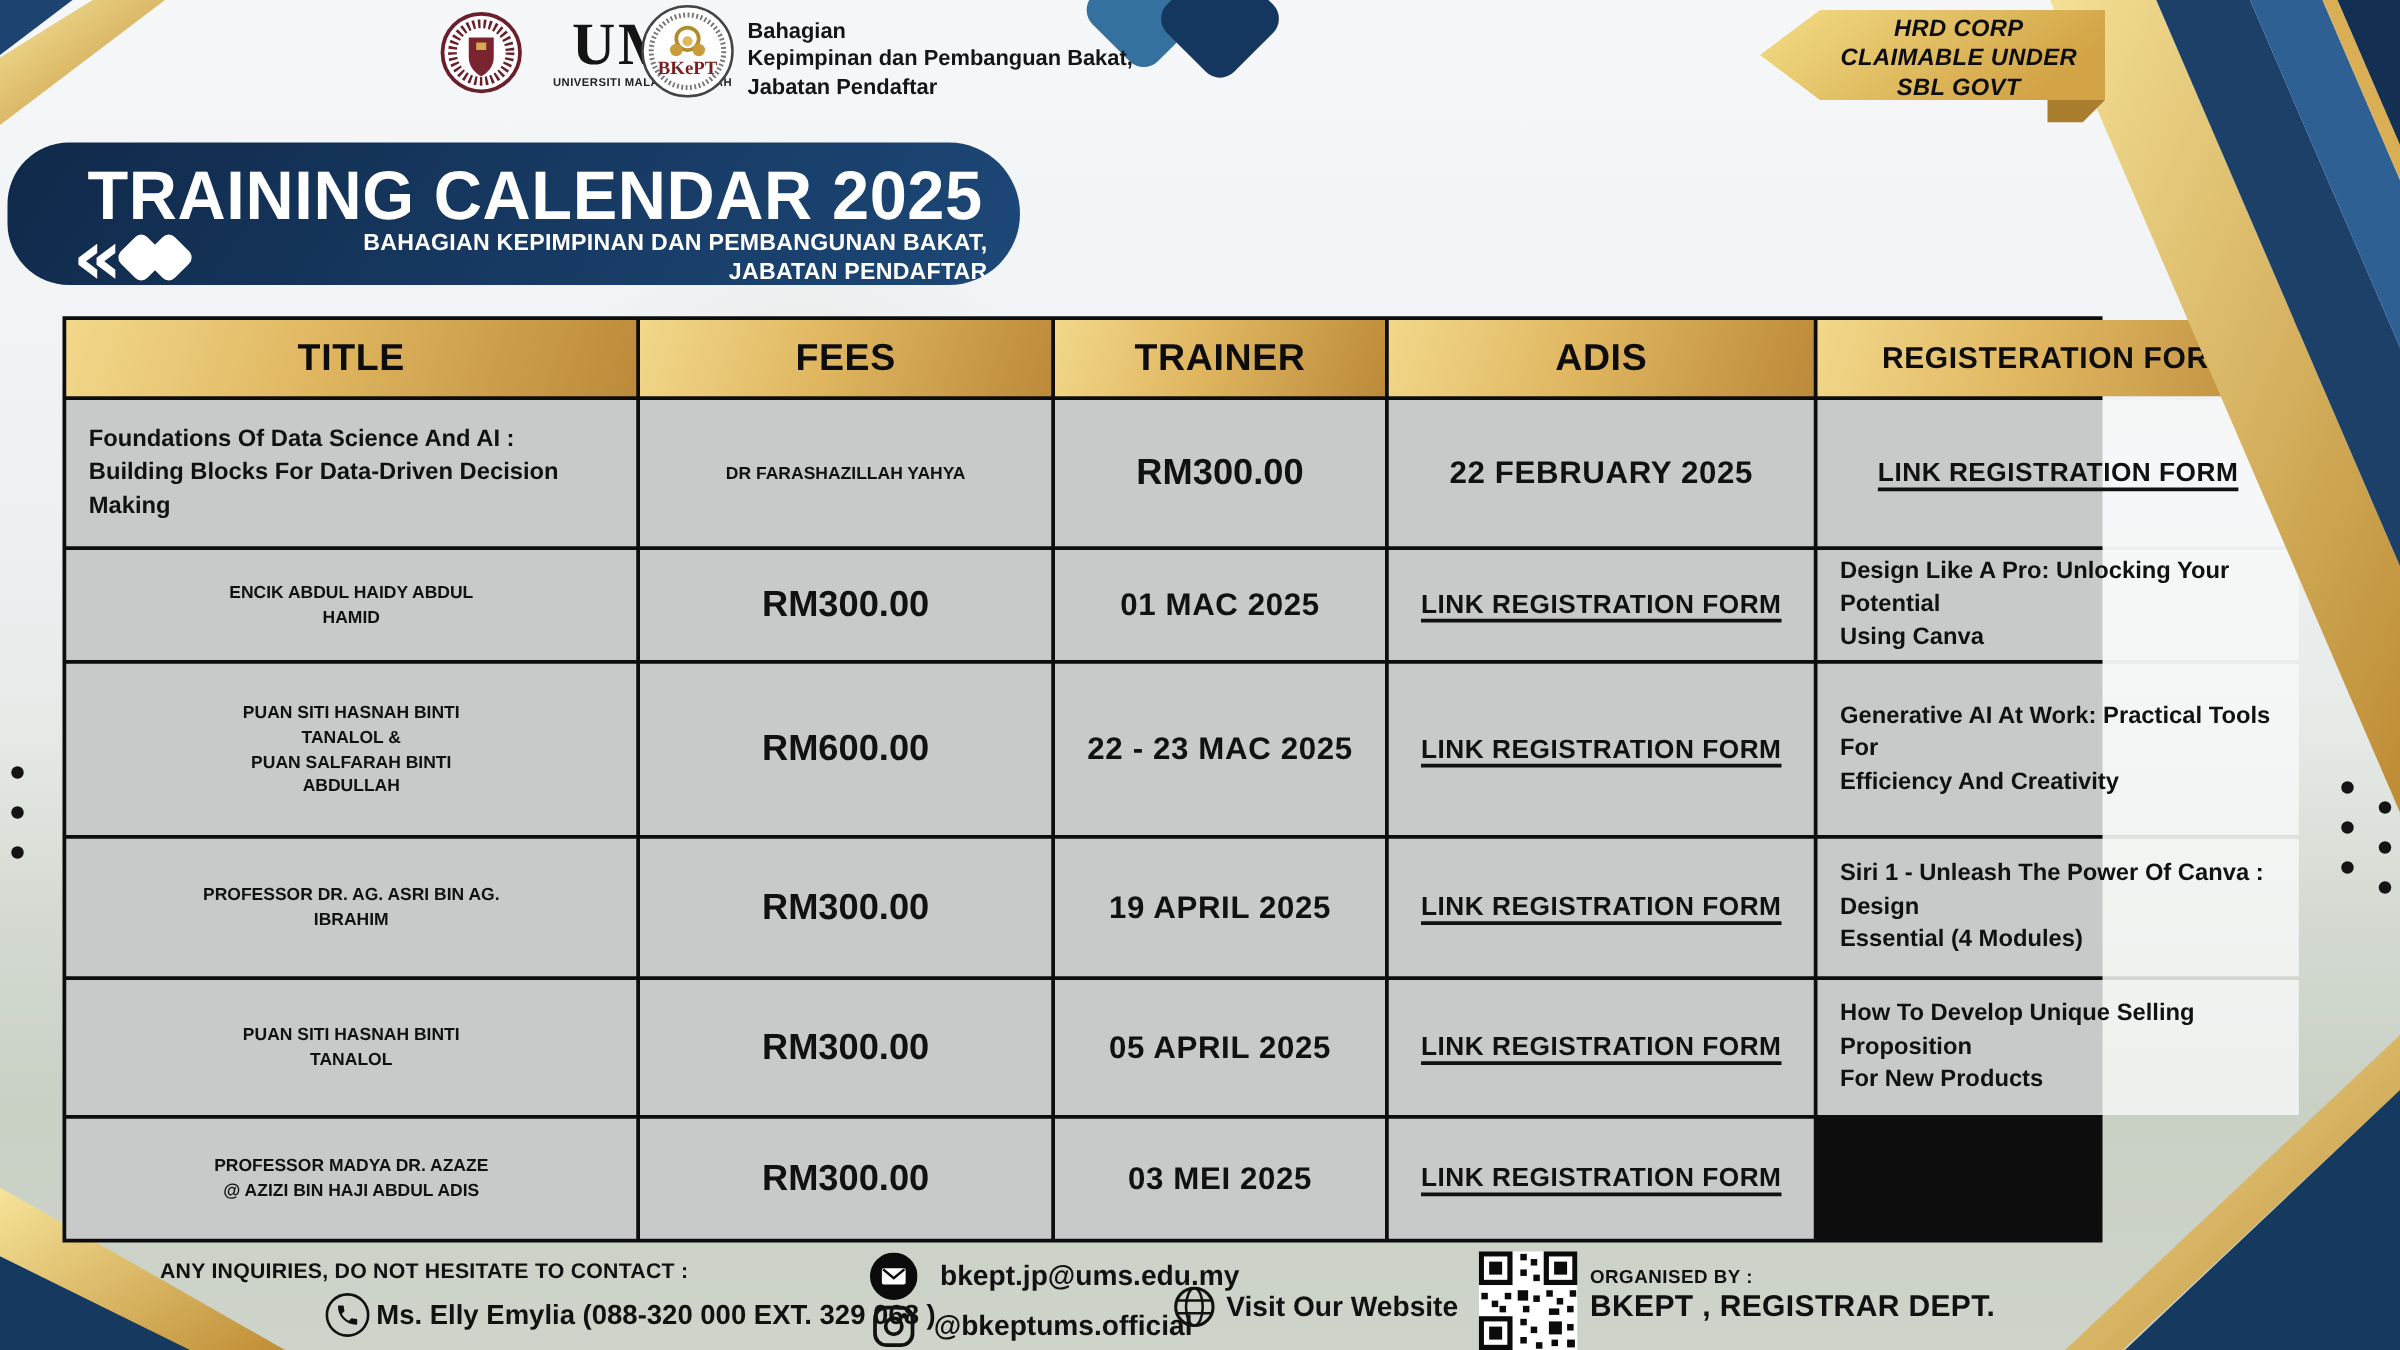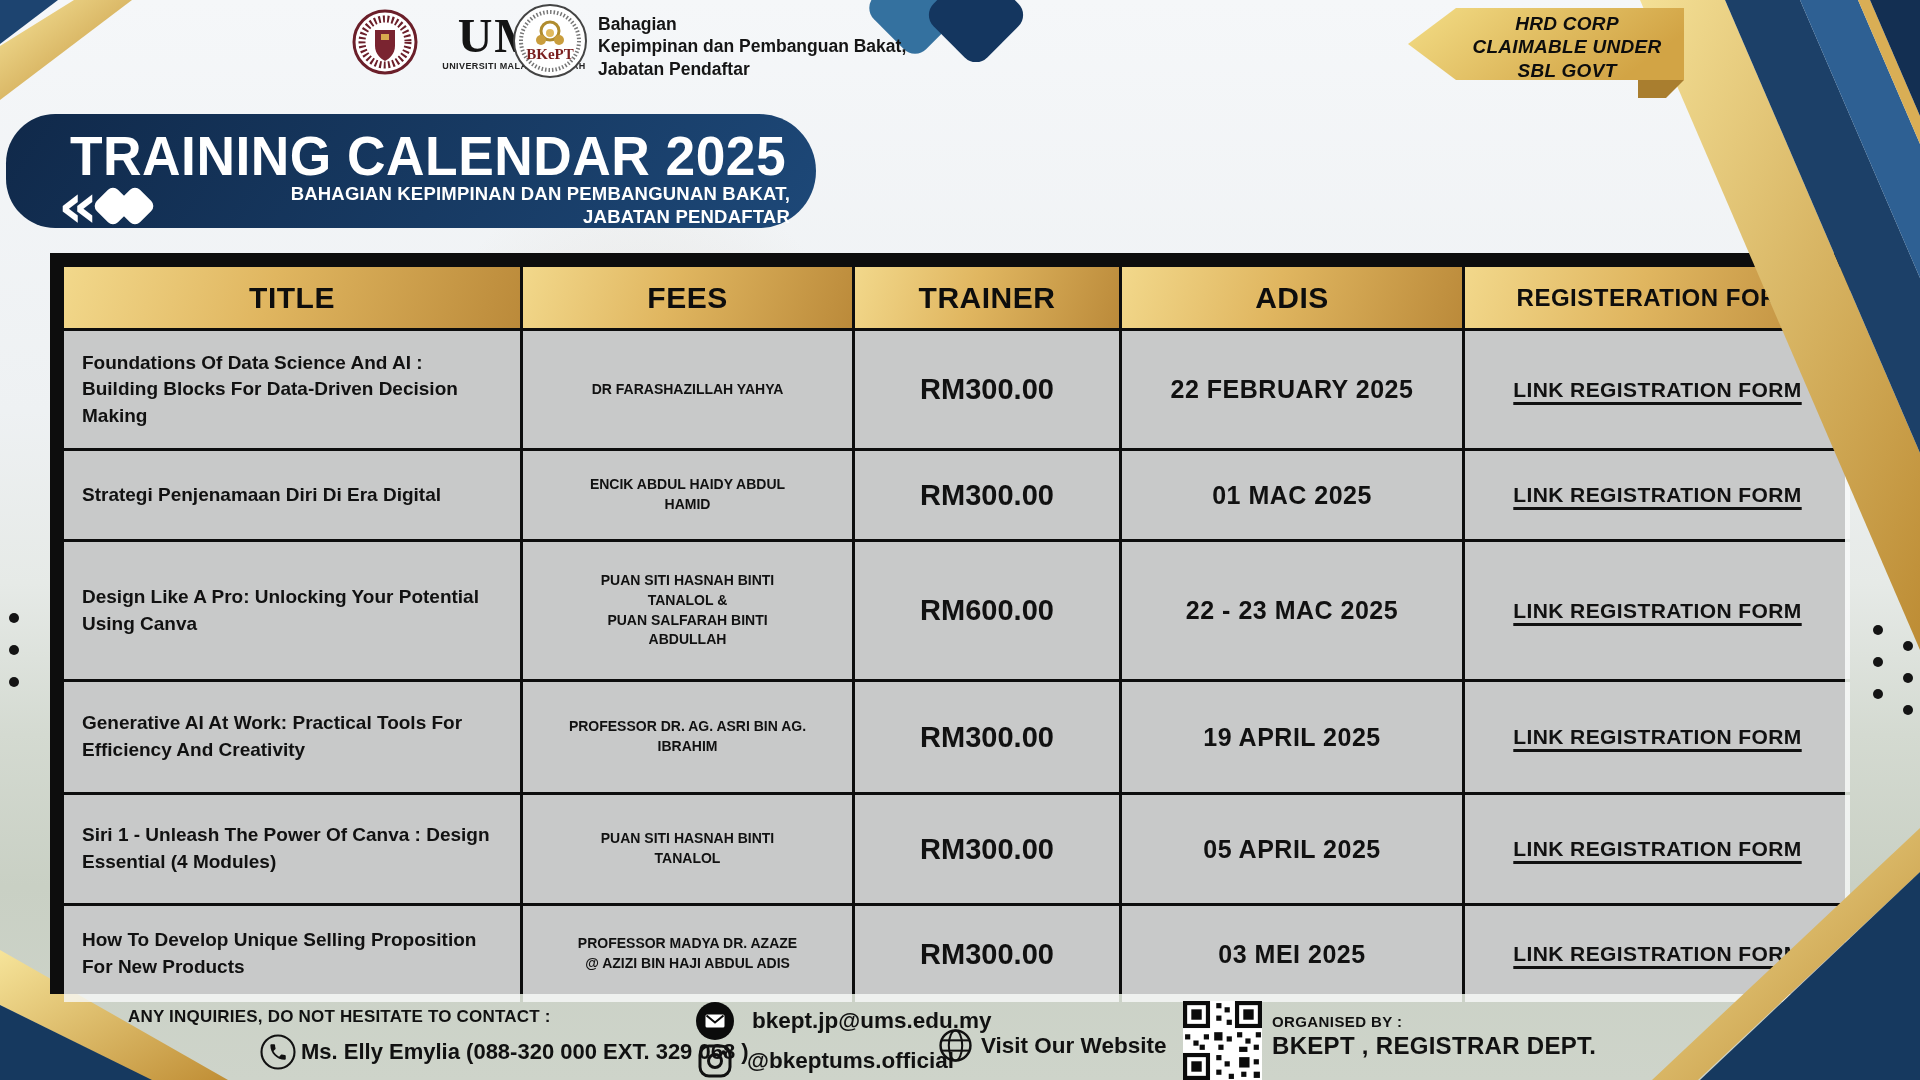--- a/index.html
+++ b/index.html
@@ -61,22 +61,22 @@
     color:#fff; font-size:18.5px; font-weight:bold; line-height:1.25;
     letter-spacing:0.2px; white-space:pre-line;
   }
   .banner-marks { position:absolute; left:52px; bottom:2px; display:flex; align-items:center; }
   .banner-marks .guillemet { color:#fff; font-size:62px; font-weight:bold; line-height:40px; margin-right:4px; font-family:"DejaVu Sans", sans-serif; }
   .banner-marks .dia { width:30px; height:30px; background:#fff; border-radius:7px; transform:rotate(45deg); margin-left:-4px; }
   .banner-marks .dia+.dia { margin-left:-8px; }
 
   
   .cal-table {
-    left:50px; top:253px; width:1795px; height:741px; z-index:2;
-    background:#0d0d0d; padding:14px;
+    left:50px; top:253px; width:1632px; height:741px; z-index:2;
+    background:#0d0d0d; padding:3px;
     display:grid;
     grid-template-columns:456px 329px 264px 340px 385px;
     grid-template-rows:61px 117px 88px 137px 110px 108px 96px;
     gap:3px;
   }
   .th {
     background:linear-gradient(108deg,#f2d88b 0%,#e0b660 45%,#bb8a3a 100%);
     display:flex; align-items:center; justify-content:center;
     font-size:30px; font-weight:bold; letter-spacing:0.5px; color:#0d0d0d;
   }
@@ -220,21 +220,20 @@
   <div class="td title">Foundations Of Data Science And AI :
 Building Blocks For Data-Driven Decision
 Making</div>
   <div class="td trainer">DR FARASHAZILLAH YAHYA</div>
   <div class="td fees">RM300.00</div>
   <div class="td dates">22 FEBRUARY 2025</div>
   <div class="td link">
       <span>LINK REGISTRATION FORM</span>
     </div>
 
-  <div class="td title">Strategi Penjenamaan Diri Di Era Digital</div>
   <div class="td trainer">ENCIK ABDUL HAIDY ABDUL
 HAMID</div>
   <div class="td fees">RM300.00</div>
   <div class="td dates">01 MAC 2025</div>
   <div class="td link">
       <span>LINK REGISTRATION FORM</span>
     </div>
 
   <div class="td title">Design Like A Pro: Unlocking Your Potential
 Using Canva</div>

